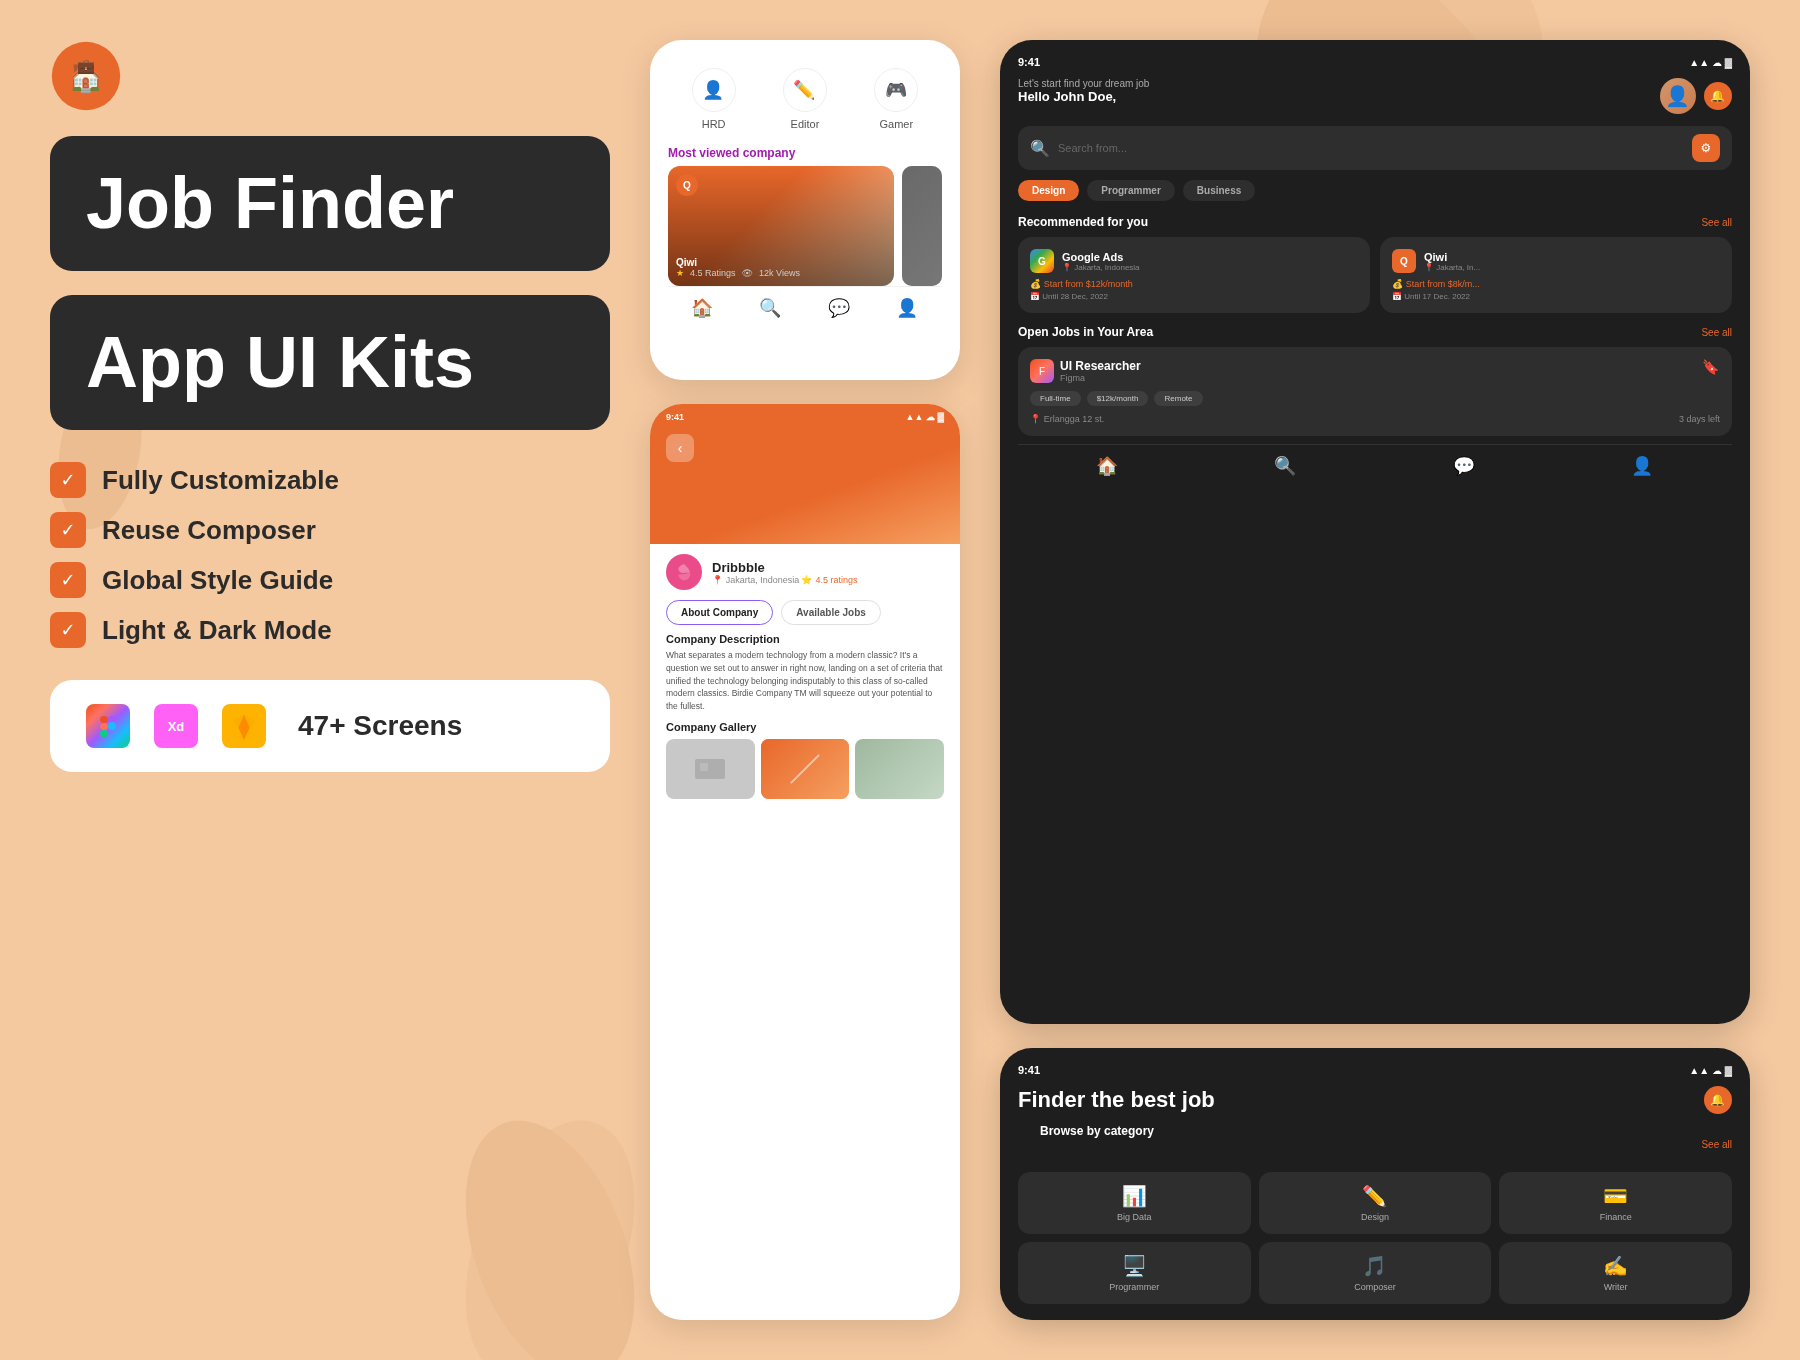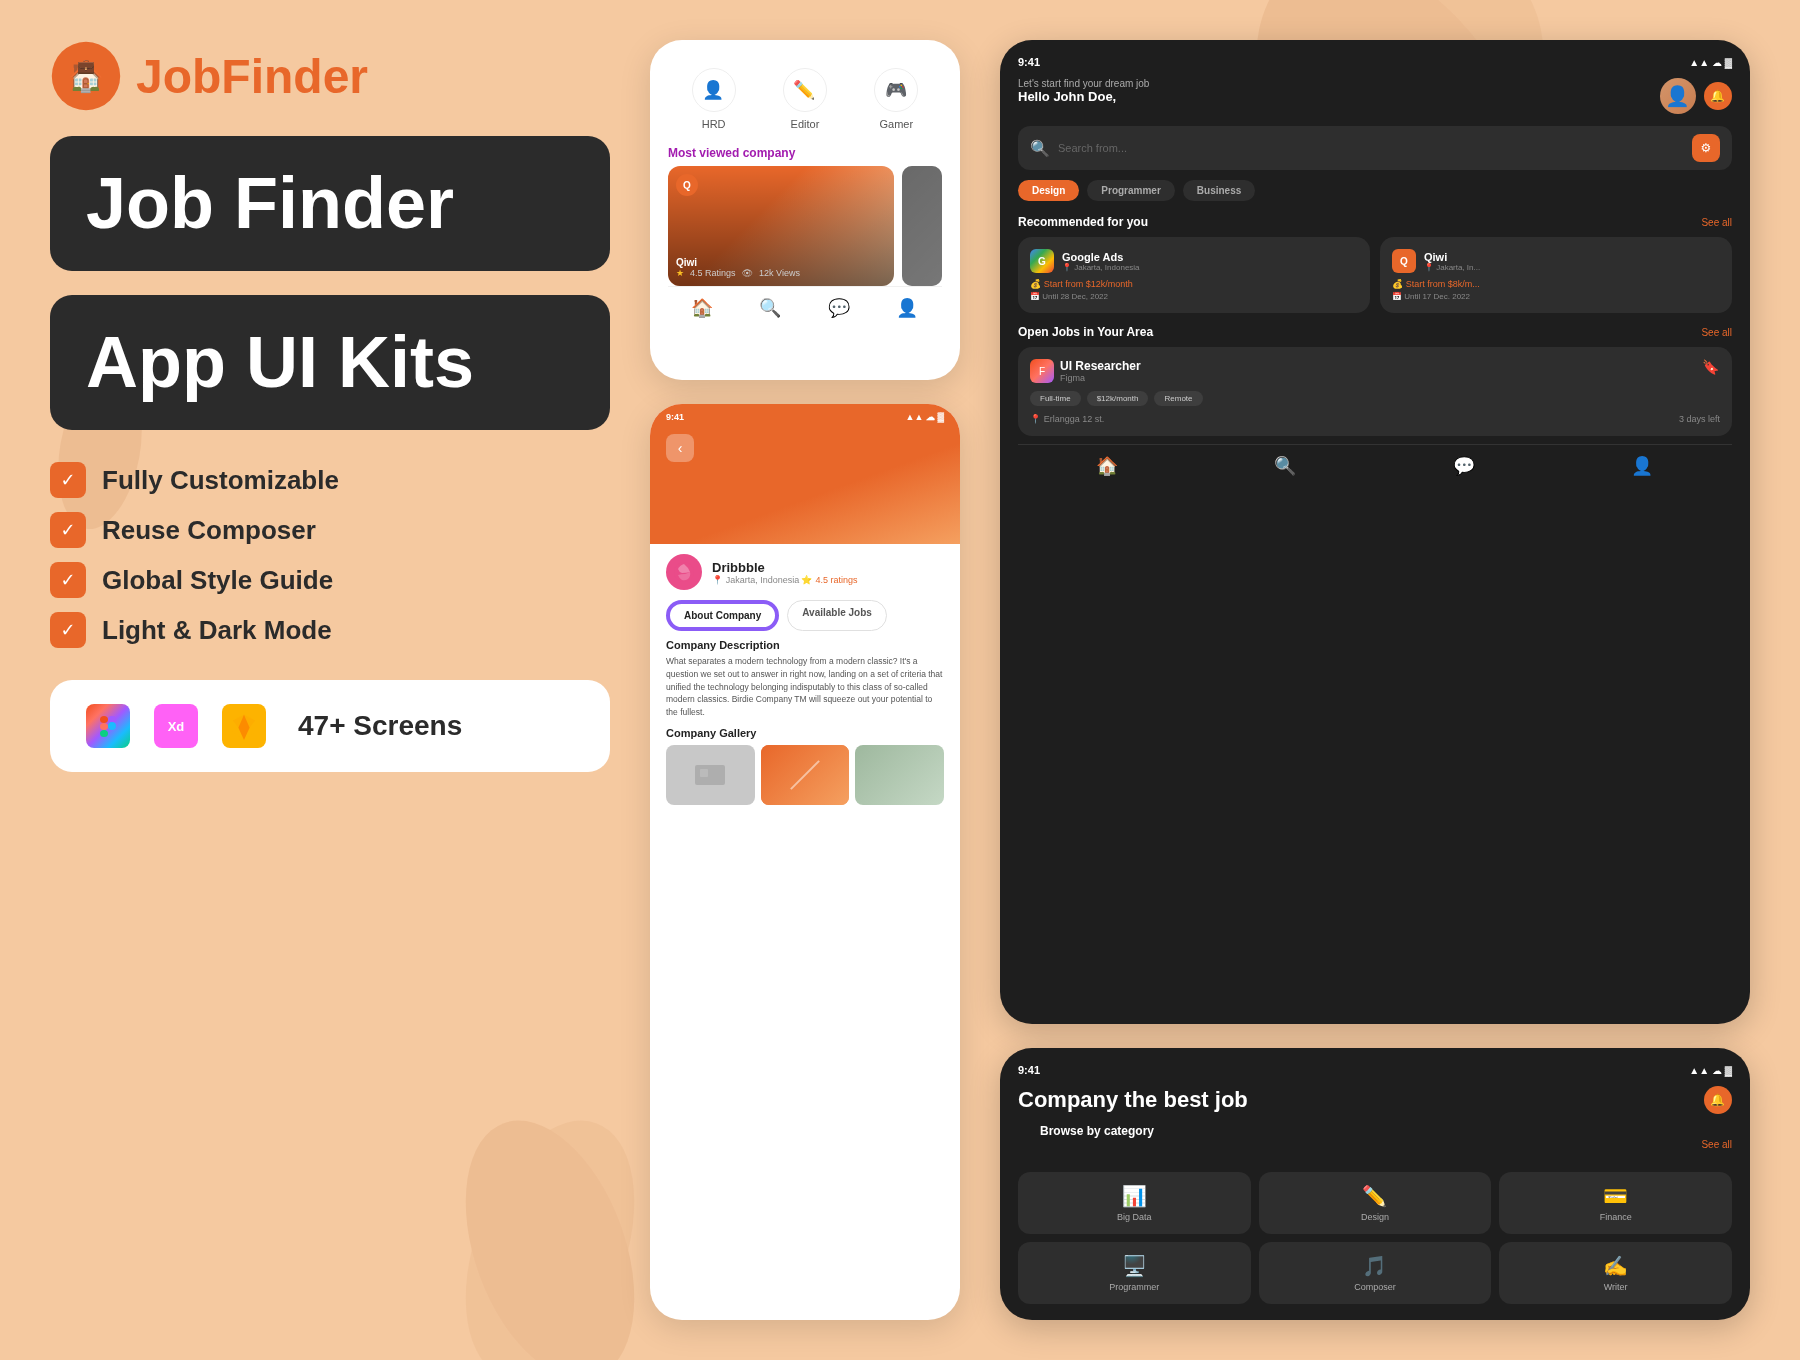--- a/index.html
+++ b/index.html
@@ -303,21 +303,21 @@
       border-radius: 20px;
       font-size: 10px;
       font-weight: 600;
       border: 1px solid #e0e0e0;
       color: #555;
       background: #fff;
     }
 
     .tab-pill.active {
       background: #fff;
-      border: 4px solid #8b5cf6;
+      border: 1px solid #8b5cf6;
       color: #222;
     }
 
     .company-desc-section {
       padding: 0 16px 8px;
     }
 
     .company-desc-title {
       font-size: 11px;
       font-weight: 700;
@@ -638,21 +638,20 @@
 <div class="content-wrapper">
 
   <div class="left-panel">
 
     <div class="logo-area">
       <svg class="logo-icon" viewBox="0 0 80 80">
         <circle cx="40" cy="40" r="38" fill="#e8672a"></circle>
         <text x="40" y="52" text-anchor="middle" font-size="32" fill="white">🏠</text>
         <text x="40" y="34" text-anchor="middle" font-size="16" fill="white">💼</text>
       </svg>
-      <span class="logo-text">JobFinder</span>
     </div>
 
     <div class="title-box-1">
       <span>Job Finder</span>
     </div>
 
     <div class="title-box-2">
       <span>App UI Kits</span>
     </div>
 
@@ -912,21 +911,21 @@
     </div>
 
     <div class="phone-explore">
 
       <div class="status-bar">
         <span class="status-time">9:41</span>
         <span class="status-icons">▲▲ ☁ ▓</span>
       </div>
 
       <div class="explore-header">
-        <span class="explore-title">Company the best job</span>
+        <span class="explore-title">Finder the best job</span>
         <div class="notif-bell">🔔</div>
       </div>
 
       <div class="browse-section">
         <div class="section-header">
           <span class="browse-title">Browse by category</span>
           <span class="see-all">See all</span>
         </div>
 
         <div class="browse-grid">

